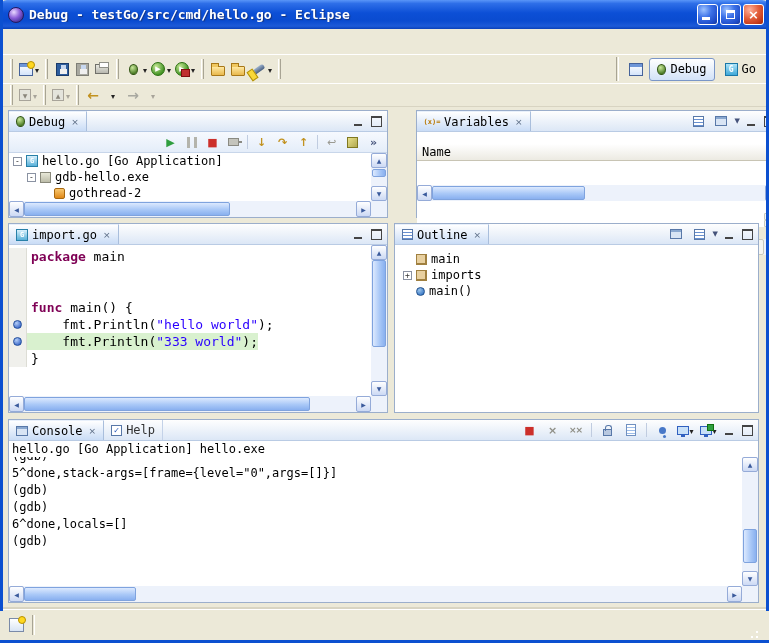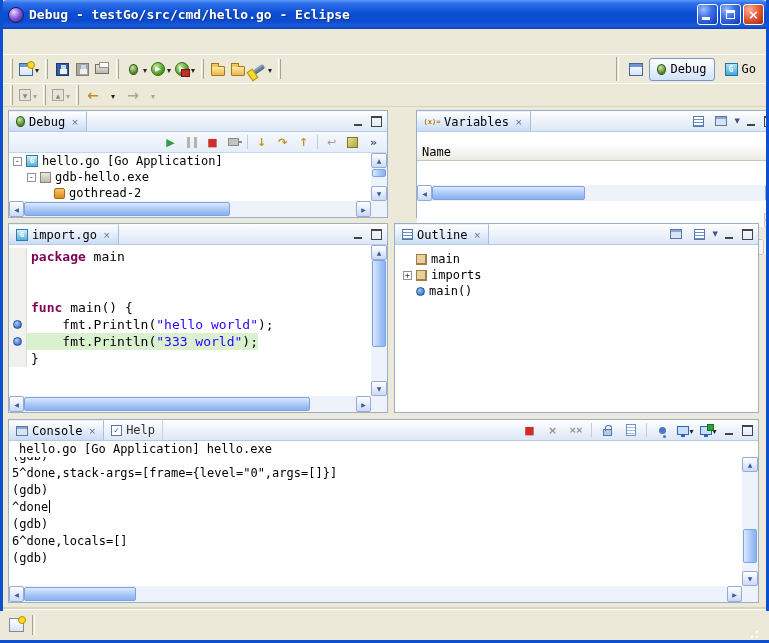--- a/index.html
+++ b/index.html
@@ -204,21 +204,21 @@
   .ctext .txt { white-space:pre; }
   .hl { background:#D9F1CF; }
   .kw { color:#7F0055; font-weight:bold; }
   .str { color:#2A00FF; }
   .pl { color:#000; }
 
   
   .outline-list { padding-top:6px; }
 
   
-  .conhdr { height:16px; flex:none; background:#FFF; font-size:12px; padding-left:10px;
+  .conhdr { height:16px; flex:none; background:#FFF; font-size:12px; padding-left:3px;
     display:flex; align-items:center; white-space:nowrap; }
   .conlines { flex:1; min-width:0; overflow:hidden; background:#FFF; padding-left:3px; font-size:12px; }
   .cline { height:17px; line-height:17px; white-space:pre; }
   .cline:first-child { margin-top:-9px; }
   .caret { display:inline-block; width:1px; height:13px; background:#000; vertical-align:-2px; margin-left:1px; }
 
   
   .statusbar { position:absolute; left:3px; top:609px; width:763px; height:31px; background:#ECE9D8;
     border-top:1px solid #FFF; box-shadow:0 -2px 0 #D8D4C2; display:flex; align-items:center; padding:0 6px; }
   .st-icon { width:15px; height:14px; border:1px solid #7A8AA8; background:linear-gradient(#FFF,#D8E4F4);
@@ -593,21 +593,20 @@
           <span class="vm vm-min"></span>
           <span class="vm vm-max"></span>
         </span>
       </div>
       <div class="conhdr">hello.go [Go Application] hello.exe</div>
       <div class="vbody">
         <div class="conlines" id="console-lines">
             <div class="cline">(gdb)</div>
             <div class="cline">5^done,stack-args=[frame={level="0",args=[]}]</div>
             <div class="cline">(gdb)</div>
-            <div class="cline">^done<span class="caret"></span></div>
             <div class="cline">(gdb)</div>
             <div class="cline">6^done,locals=[]</div>
             <div class="cline">(gdb)</div>
           </div>
         <div class="sb sbv">
           <span class="sbb gi a-up"></span>
           <span class="sbt">
               <span class="vthumb" style="top:58%;height:34%;"></span>
             </span>
           <span class="sbb gi a-down"></span>

